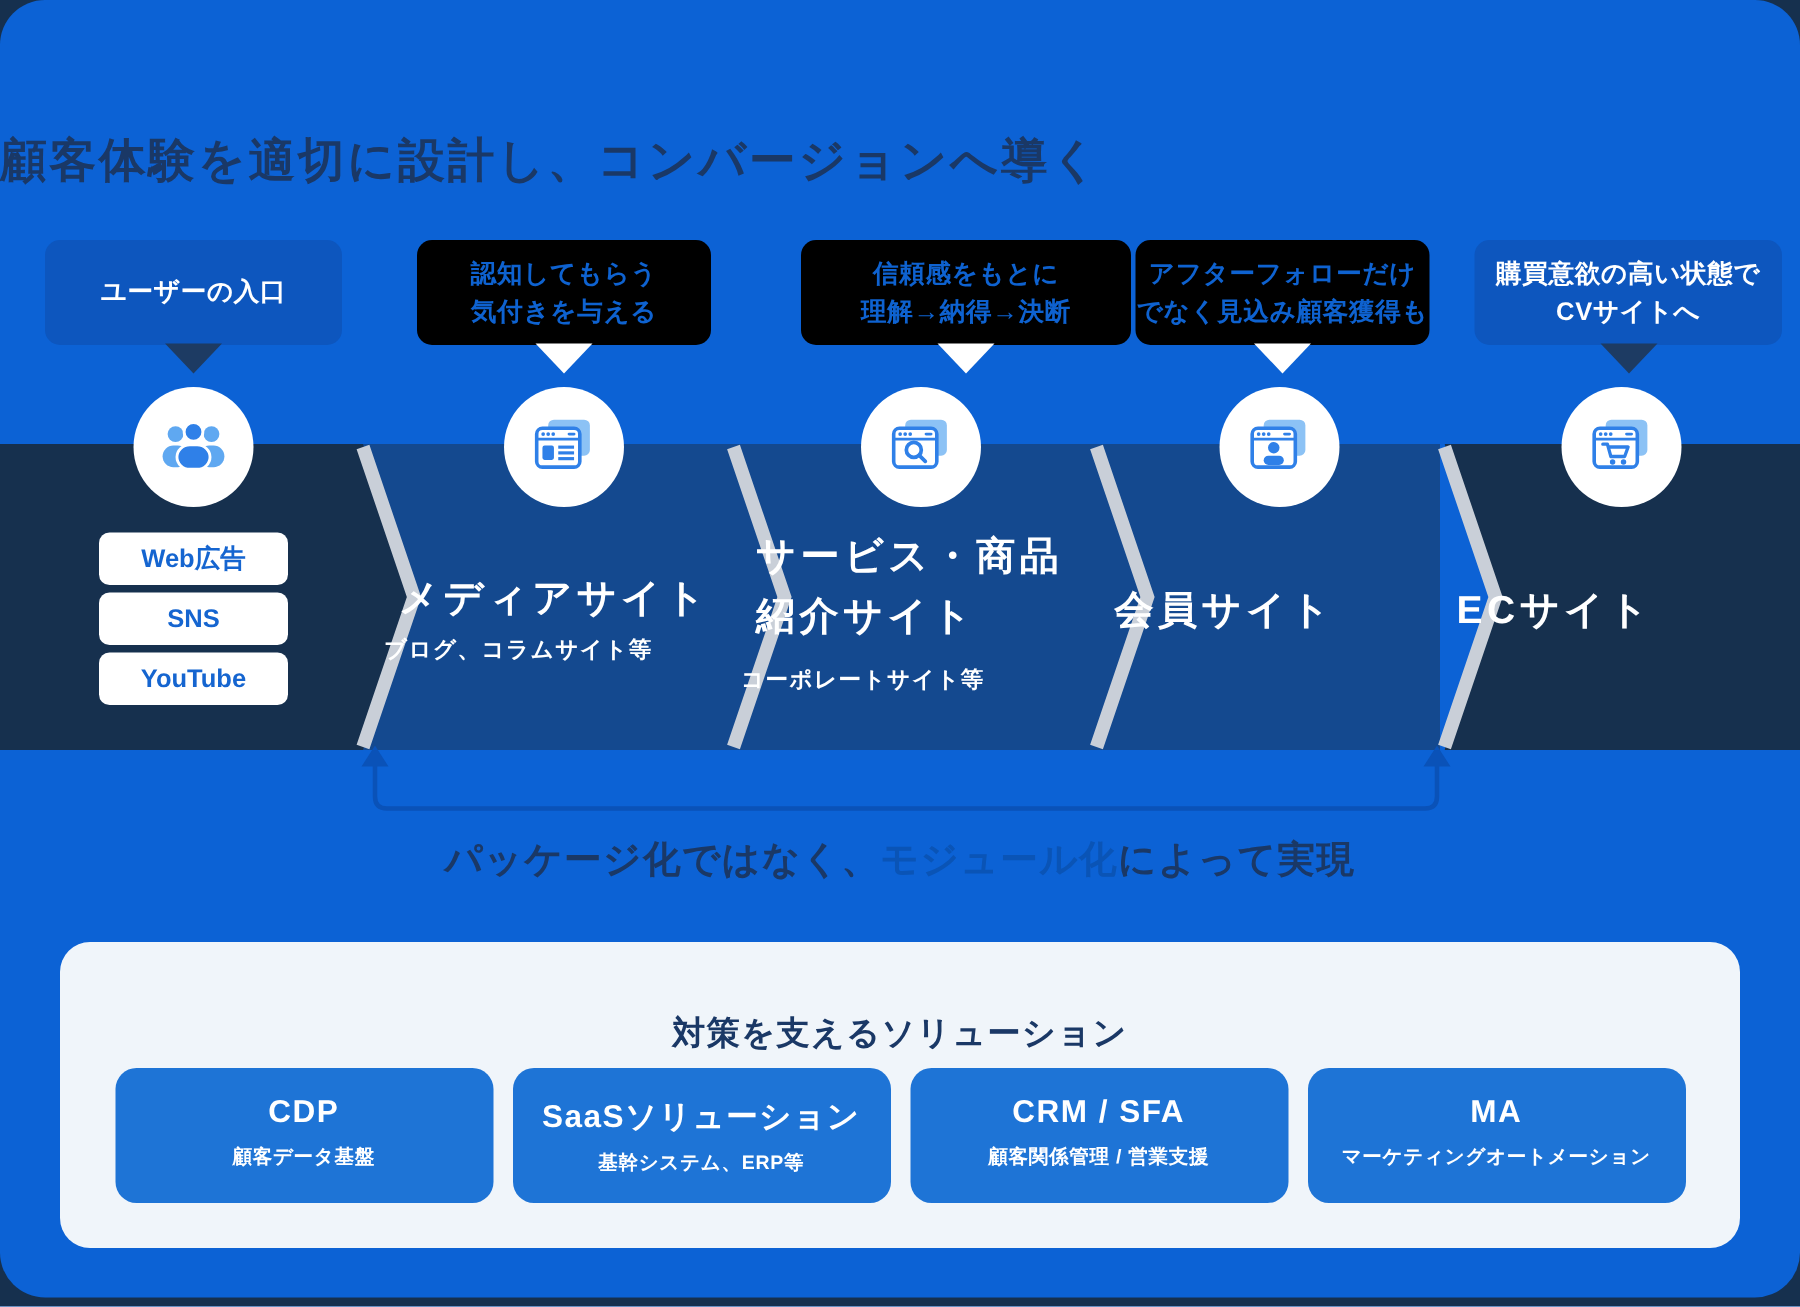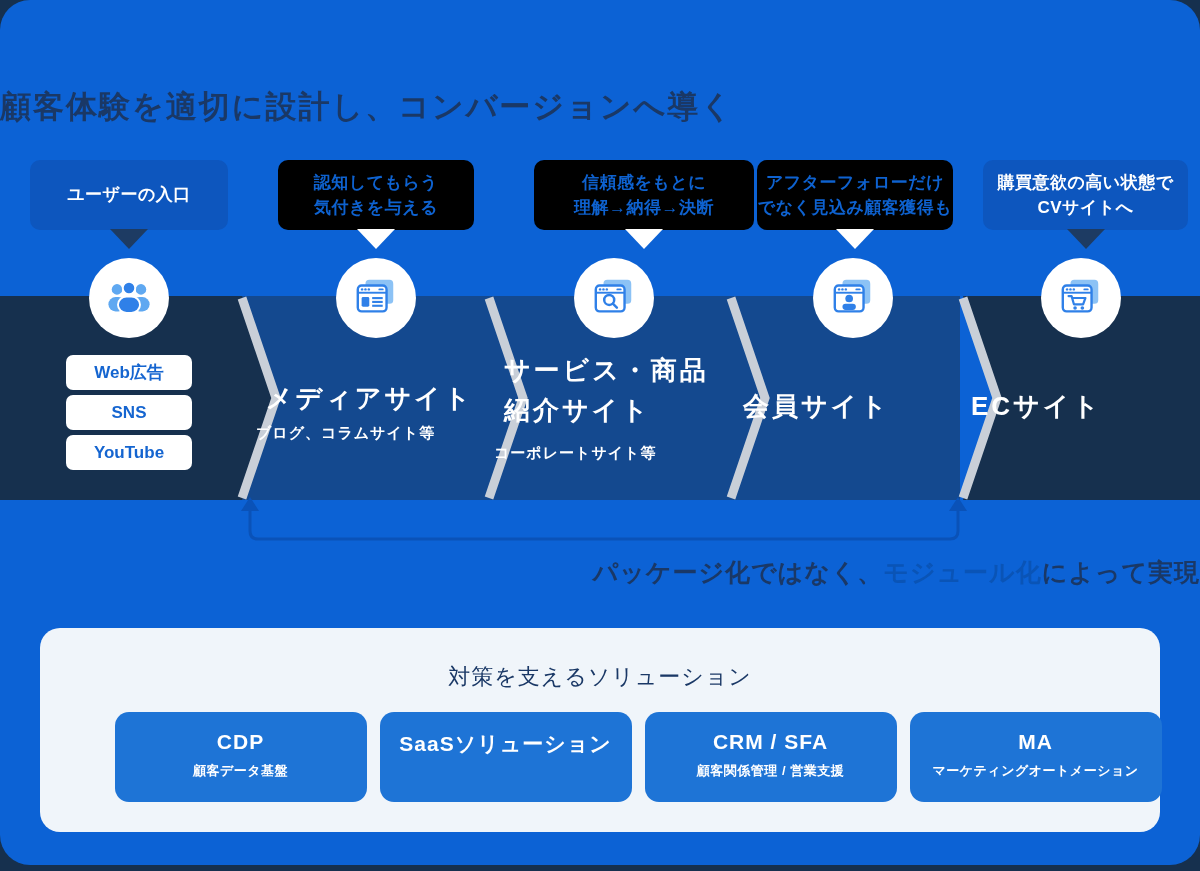--- a/index.html
+++ b/index.html
@@ -69,34 +69,34 @@
   }
   #st2-title{left:266px;top:82px;}
   #st2-sub{left:256px;top:128px;}
   #st3-title{left:504px;top:54px;}
   #st3-sub{left:494px;top:148px;}
   #st4-title{left:743px;top:90px;}
   #st5-title{left:971px;top:90px;}
   
   .bracket{position:absolute;top:494px;left:0;}
   .statement{
-    position:absolute;top:556px;left:0;width:100%;text-align:right;
+    position:absolute;top:556px;left:0;width:100%;text-align:center;
     font-size:25px;font-weight:800;letter-spacing:1px;color:var(--navy-text,#1A3866);
   }
   .statement .hl{color:var(--highlight-blue,#0A54B6);}
   
   .solutions{
     position:absolute;top:628px;left:40px;width:1120px;height:204px;
     background:var(--solutions-bg,#F0F5FA);border-radius:20px;
   }
   .sol-heading{
-    text-align:center;padding-top:34px;font-size:22px;font-weight:400;
+    text-align:center;padding-top:46px;font-size:22px;font-weight:700;
     letter-spacing:1px;color:var(--navy-text,#1A3866);
   }
-  .sol-row{position:absolute;top:84px;left:0;width:100%;display:flex;justify-content:center;gap:13px;margin-left:38px;}
+  .sol-row{position:absolute;top:84px;left:0;width:100%;display:flex;justify-content:center;gap:13px;}
   .sol-btn{
     width:252px;height:90px;background:var(--solution-btn-blue,#1E74D6);
     border-radius:14px;color:#FFFFFF;text-align:center;
   }
   .sol-name{font-size:21px;font-weight:800;margin-top:18px;letter-spacing:1px;}
   .sol-desc{font-size:13px;font-weight:700;margin-top:8px;letter-spacing:.5px;}
 </style>
 </head>
 <body>
 
@@ -247,20 +247,21 @@
 
     <div class="solutions">
       <div class="sol-heading">対策を支えるソリューション</div>
       <div class="sol-row">
         <div class="sol-btn">
           <div class="sol-name">CDP</div>
           <div class="sol-desc">顧客データ基盤</div>
         </div>
         <div class="sol-btn">
           <div class="sol-name">SaaSソリューション</div>
+          <div class="sol-desc">基幹システム、ERP等</div>
         </div>
         <div class="sol-btn">
           <div class="sol-name">CRM / SFA</div>
           <div class="sol-desc">顧客関係管理 / 営業支援</div>
         </div>
         <div class="sol-btn">
           <div class="sol-name">MA</div>
           <div class="sol-desc">マーケティングオートメーション</div>
         </div>
       </div>

